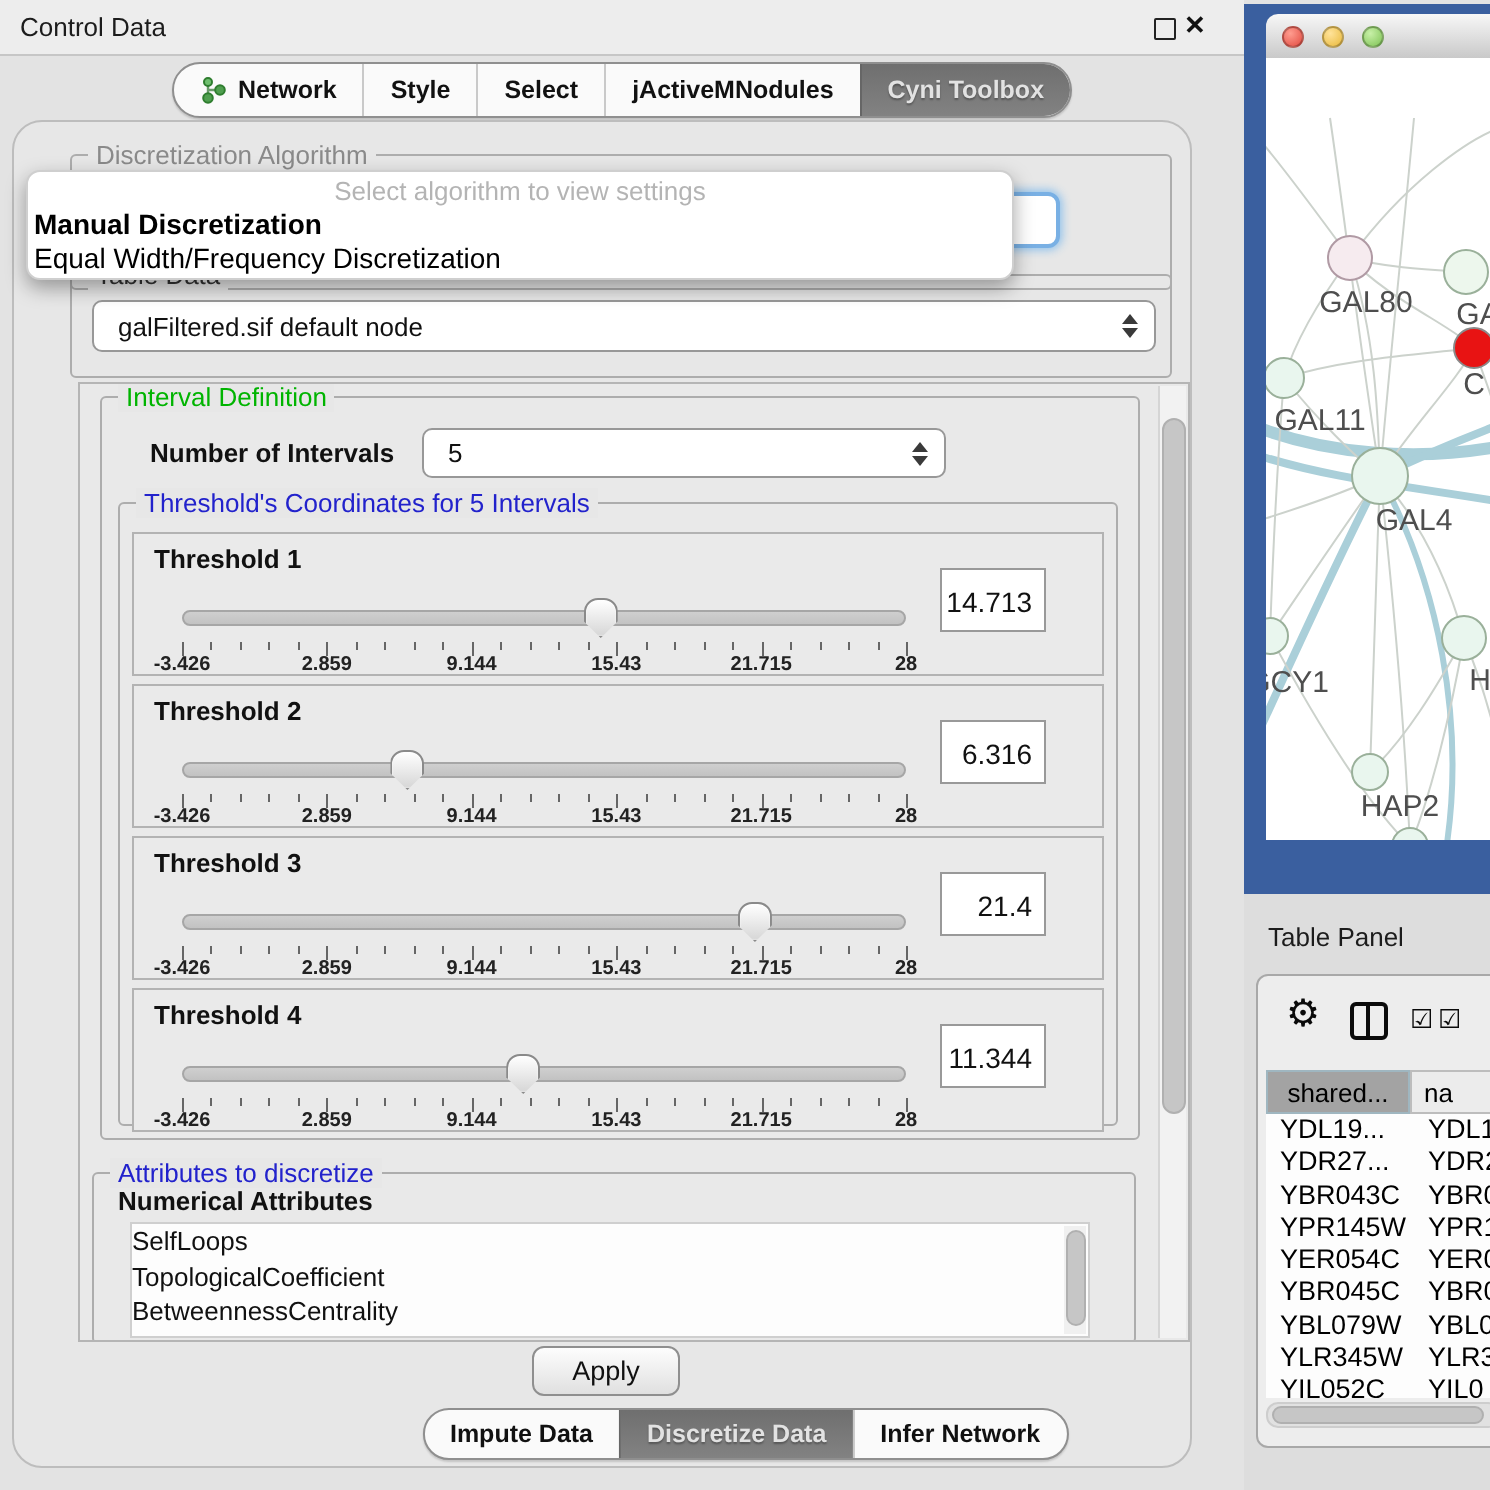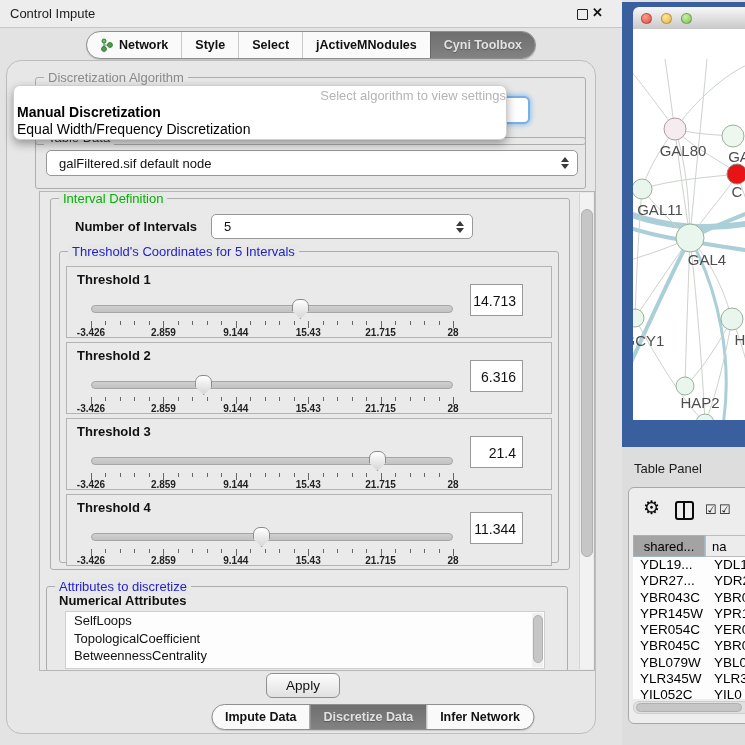--- a/index.html
+++ b/index.html
@@ -31,21 +31,21 @@
 
   .combo{position:absolute;display:flex;align-items:center;background:#fff;border:1px solid #989898;border-radius:5px;font-size:13px;color:#111;padding:0 8px 0 12px;}
   .spin{margin-left:auto;display:flex;flex-direction:column;gap:2px;}
   .spin i{width:0;height:0;border-left:4px solid transparent;border-right:4px solid transparent;}
   .spin .up{border-bottom:5px solid #3a3a3a;}
   .spin .dn{border-top:5px solid #3a3a3a;}
 
   
   #algo-combo-ghost{left:470px;top:95px;width:55px;height:24px;background:#fff;border:2px solid #79b0e4;border-radius:6px;box-shadow:0 0 5px 1px #8cc0ec;z-index:1;}
   #popup{left:12px;top:84px;width:492px;height:53px;background:#fff;border:1px solid #cfcfcf;border-radius:7px;box-shadow:0 4px 10px rgba(0,0,0,.35);z-index:5;overflow:hidden;}
-  #popup .ph{display:block;text-align:right;color:#b4b4b4;font-size:13px;line-height:17px;margin-top:1px;}
+  #popup .ph{display:block;text-align:center;color:#b4b4b4;font-size:13px;line-height:17px;margin-top:1px;}
   #popup .item{display:block;font-size:14px;line-height:17px;color:#000;padding-left:3px;}
   #popup .item.b{font-weight:bold;}
 
   
   #big-panel{left:38px;top:190px;width:554px;height:478px;background:#e9e9e9;border:1px solid #b5b5b5;overflow:hidden;}
   .vthumb{position:absolute;background:#c6c6c6;border:1px solid #b0b0b0;border-radius:6px;}
   #big-vscroll{right:1px;top:1px;bottom:1px;width:13px;background:#f2f2f2;border-left:1px solid #d5d5d5;}
 
   .boldlab{font-weight:bold;font-size:13px;color:#111;}
 
@@ -54,21 +54,21 @@
   .slider{position:absolute;left:24px;top:30px;width:362px;height:38px;}
   .slider .track{position:absolute;left:0;right:0;top:8px;height:6px;background:linear-gradient(#cfcfcf,#c2c2c2);border:1px solid #a6a6a6;border-radius:4px;}
   .slider .thumb{position:absolute;top:2px;width:15px;height:18px;margin-left:-8px;background:linear-gradient(#ffffff,#d6d6d6);border:1px solid #8a8a8a;border-radius:7px 7px 3px 3px;clip-path:polygon(0 0,100% 0,100% 58%,50% 100%,0 58%);box-shadow:inset 0 0 1px #fff;}
   .slider .tick{position:absolute;top:24px;width:1px;height:4px;background:#666;}
   .slider .tick.maj{height:7px;}
   .slider .tlab{position:absolute;top:30px;transform:translateX(-50%);font-size:10px;font-weight:bold;color:#222;white-space:nowrap;}
   .valbox{position:absolute;left:403px;top:17px;width:53px;height:32px;background:#fff;border:1px solid #999;font-size:14px;color:#111;text-align:right;line-height:32px;padding-right:6px;box-sizing:border-box;}
 
   
   #attr-list{position:absolute;left:18px;top:24px;width:478px;height:56px;background:#fdfdfd;border:1px solid #cfcfcf;overflow:hidden;}
-  .attr-item{font-size:13px;color:#111;line-height:17.5px;padding-left:8px;white-space:nowrap;}
+  .attr-item{font-size:13px;color:#111;line-height:17.5px;white-space:nowrap;}
   #attr-vscroll{position:absolute;right:1px;top:1px;width:11px;height:54px;background:#f0f0f0;}
 
   .pushbtn{display:flex;align-items:center;justify-content:center;background:linear-gradient(#fdfdfd,#e0e0e0);border:1px solid #8f8f8f;border-radius:6px;font-size:13.5px;color:#111;}
 
   
   #net-frame{left:622px;top:2px;width:123px;height:445px;background:#3a5f9f;}
   #net-titlebar{position:absolute;left:11px;top:5px;right:0;height:22px;background:linear-gradient(#f7f7f7,#c9c9c9);border-bottom:1px solid #9a9a9a;border-top-left-radius:6px;}
   .light{position:absolute;top:6px;width:11px;height:11px;border-radius:50%;border:1px solid rgba(0,0,0,.25);box-sizing:border-box;}
   #net-content{position:absolute;left:11px;top:27px;width:112px;height:391px;background:#fff;overflow:hidden;}
   .netlab{font-size:15px;fill:#4e4e4e;}
@@ -93,21 +93,21 @@
   .trow span{font-size:13.5px;color:#000;line-height:16.3px;white-space:nowrap;}
   #tp-hscroll{position:absolute;left:4px;bottom:9px;width:115px;height:11px;background:#e1e1e1;border:1px solid #cdcdcd;border-radius:6px;}
   #tp-hscroll .vthumb{left:2px;top:1px;height:7px;width:104px;}
 </style>
 </head>
 <body>
 
 <div id="app">
 
   <div id="cp-titlebar" class="abs">
-    <span id="cp-title" class="abs">Control Impute</span>
+    <span id="cp-title" class="abs">Control Data</span>
     <div class="abs" id="cp-float" style="left:577px;"></div>
     <span id="cp-close" class="abs">✕</span>
   </div>
 
   <div id="top-tabs" class="abs seg">
     <div class="tab">
       <svg class="net-ico" width="13" height="14" viewBox="0 0 13 14">
         <line x1="4" y1="3" x2="4" y2="11" stroke="#6a9a6a" stroke-width="1.2"></line>
         <line x1="4" y1="7" x2="10" y2="7" stroke="#6a9a6a" stroke-width="1.2"></line>
         <circle cx="4" cy="3" r="2" fill="#6fbf6f" stroke="#2e7d2e"></circle>

